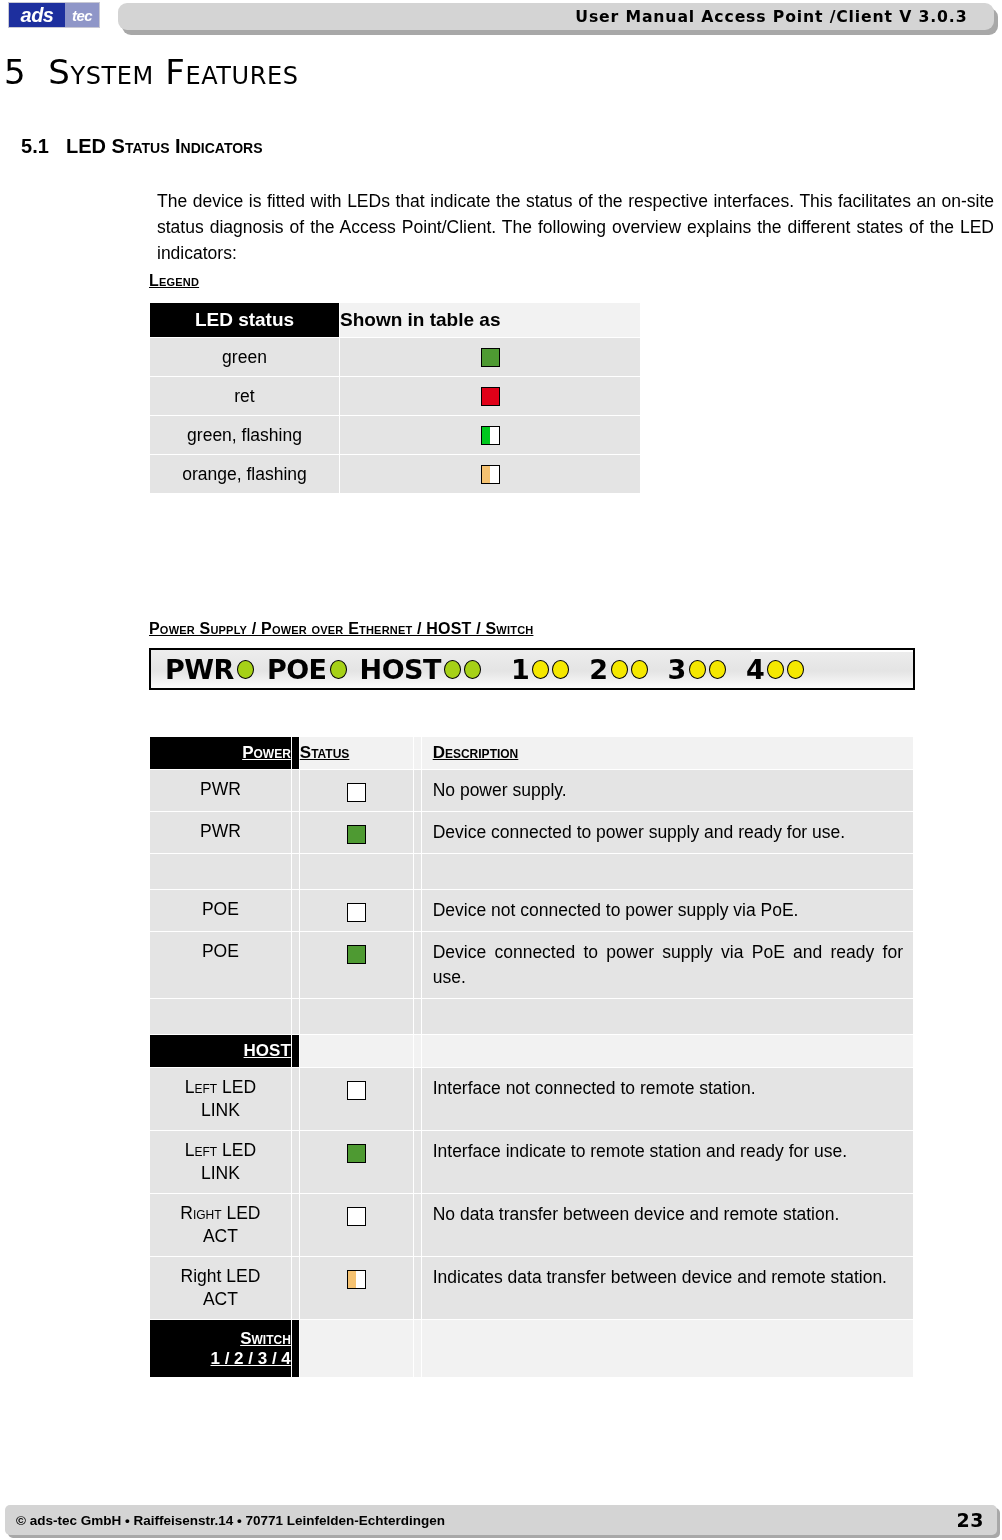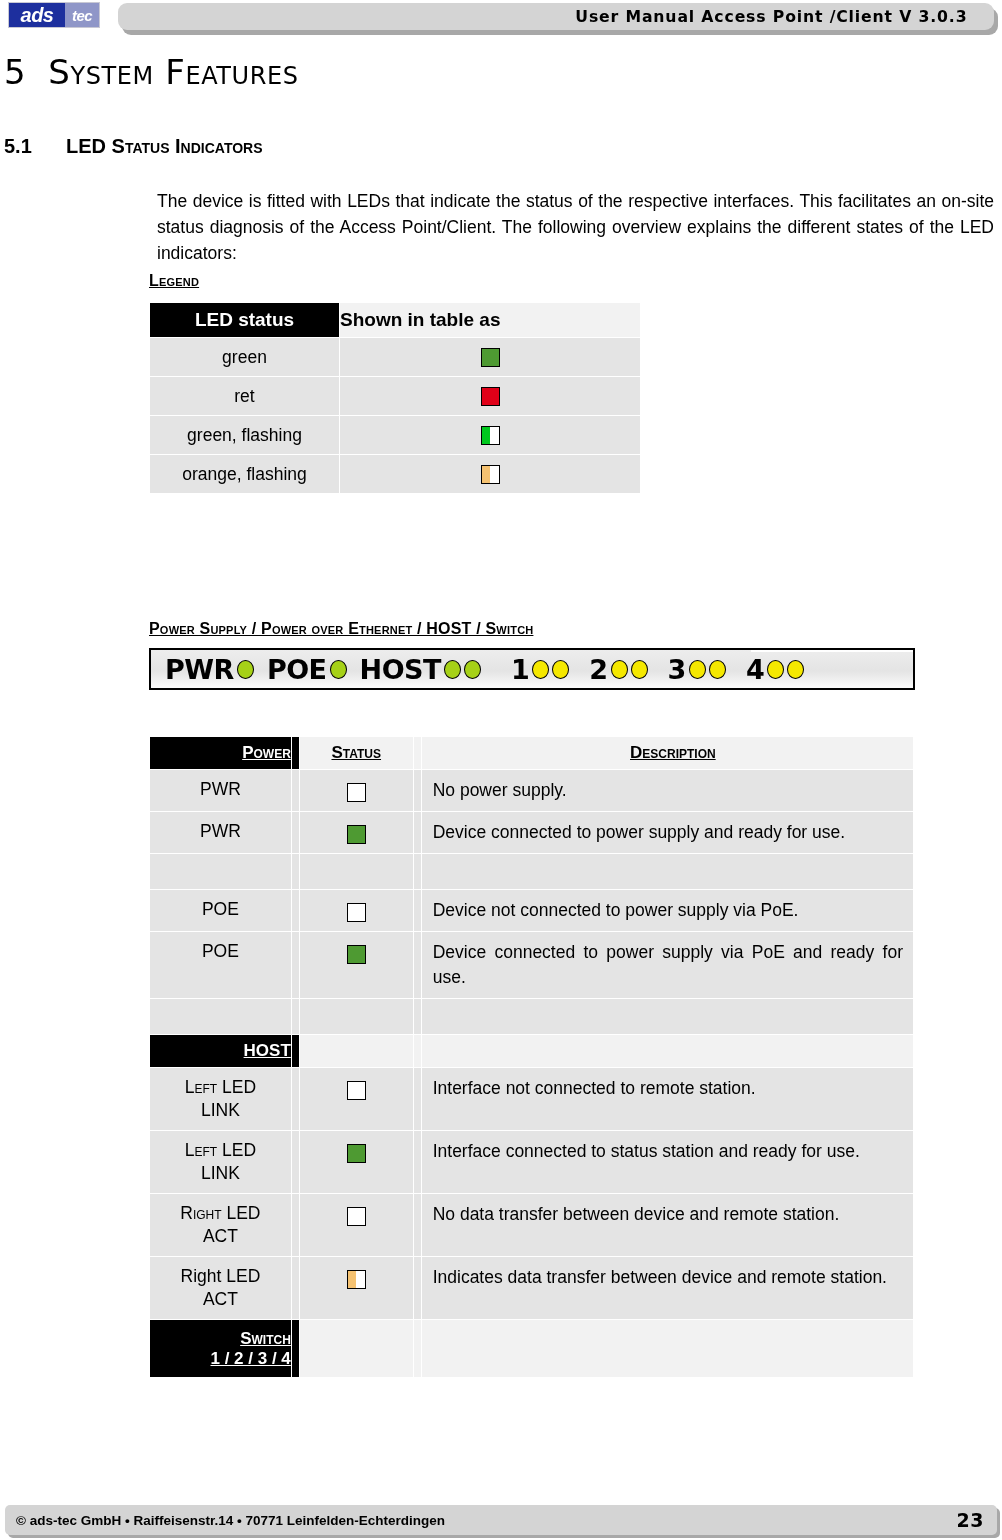--- a/index.html
+++ b/index.html
@@ -59,21 +59,21 @@
   }
   .chapter .num { margin-right: 22px; }
   .sc { font-variant: small-caps; }
 
   
   .section-h {
     position: absolute; left: 4px; top: 135px;
     font-size: 20px; font-weight: bold;
     white-space: nowrap;
   }
-  .section-h .snum { display: inline-block; width: 62px; }
+  .section-h .snum { display: inline-block; width: 62px; text-align: center; }
 
   
   .para {
     position: absolute; left: 149px; top: 180px; width: 853px;
     font-size: 17.5px; line-height: 26px;
     text-align: justify;
   }
   .para p { margin: 8px; }
 
   
@@ -184,24 +184,23 @@
     font-weight: bold; font-variant: small-caps;
     font-size: 17px;
     vertical-align: middle !important;
   }
   .hdark span { text-decoration: underline; }
   .hlight {
     background: #f2f2f2; color: #000000;
     font-weight: bold; font-variant: small-caps;
     font-size: 17px;
     vertical-align: middle !important;
-    text-align: center;
   }
   .hlight span { text-decoration: underline; }
-  .hlight.ctr { text-align: center; margin-top: 6px; }
+  .hlight.ctr { text-align: left; margin-top: 6px; }
   .hlight.lft { padding-left: 11px; }
   .gapcell { background: #f2f2f2; }
 
   .drow td { background: #e4e4e4; }
   .drow .c-label {
     text-align: center; padding: 8px 4px 8px 4px; line-height: 23px;
   }
   .drow .c-status { text-align: center; padding-top: 11px; }
   .drow .c-desc {
     text-align: justify; padding: 8px 10px 8px 11px; line-height: 25px;
@@ -427,21 +426,21 @@
       </tr>
 
       <tr class="drow">
         <td class="c-label">
           <span class="sc-lbl">Left LED</span><br>
           <span>LINK</span>
         </td>
         <td></td>
         <td class="c-status"><span class="sw" style="background: rgb(78, 154, 50);"></span></td>
         <td></td>
-        <td class="c-desc">Interface connected to status station and ready for use.</td>
+        <td class="c-desc">Interface indicate to remote station and ready for use.</td>
       </tr>
 
       <tr class="drow">
         <td class="c-label">
           <span class="sc-lbl">Right LED</span><br>
           <span>ACT</span>
         </td>
         <td></td>
         <td class="c-status"><span class="sw" style="background: rgb(255, 255, 255);"></span></td>
         <td></td>

